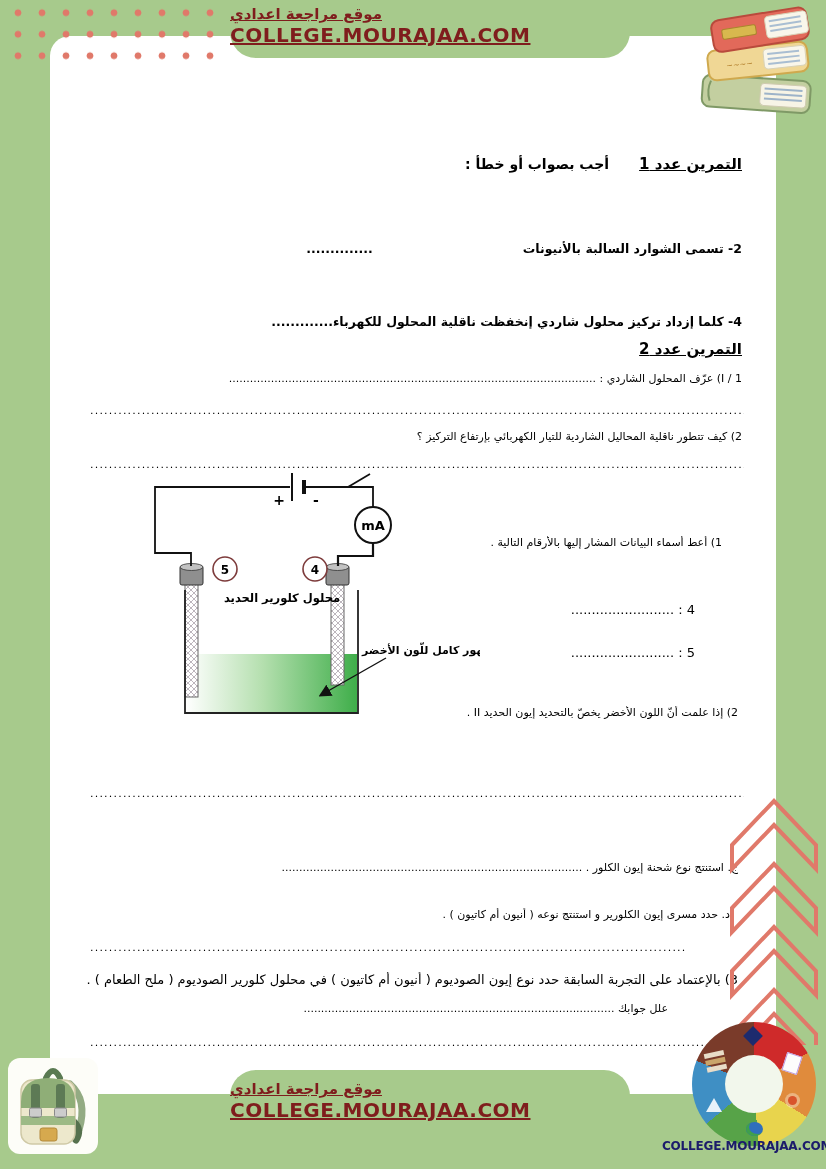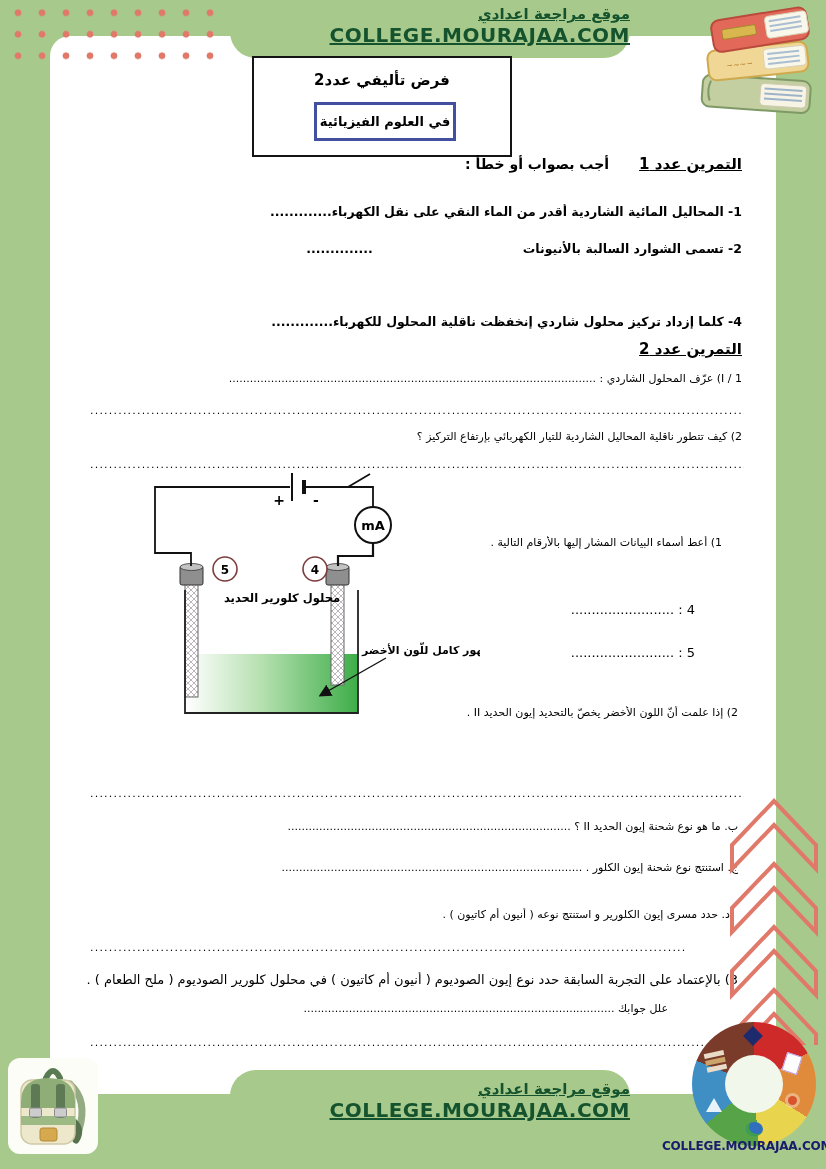--- a/index.html
+++ b/index.html
@@ -2,21 +2,21 @@
 <html><head>
 <meta charset="utf-8">
 <style>
   html,body{margin:0;padding:0;}
   .canvas{position:relative;width:826px;height:1169px;background:#a7ca8c;overflow:hidden;
           font-family:"DejaVu Sans",sans-serif;color:#000;}
   .paper{position:absolute;left:50px;top:36px;width:726px;height:1058px;background:#ffffff;border-radius:20px;}
   .dots-grid{position:absolute;left:2px;top:0;width:214px;height:64px;
       background-image:radial-gradient(circle,#e0796a 3px,rgba(0,0,0,0) 3.8px);
       background-size:24px 21.5px;background-position:4px 2px;}
-  .tab{position:absolute;left:230px;width:400px;background:#a7ca8c;color:#14532d;text-align:right;}
+  .tab{position:absolute;left:230px;width:400px;background:#a7ca8c;color:#7f1d1d;text-align:left;}
   .header-tab{top:0;height:58px;border-radius:0 0 26px 26px;}
   .footer-tab{top:1070px;height:72px;border-radius:26px 26px 0 0;}
   .tab .l1{font-size:15px;font-weight:bold;text-decoration:underline;padding-top:5px;}
   .tab .l2{font-size:20px;font-weight:bold;text-decoration:underline;letter-spacing:.5px;}
   .title-box{position:absolute;left:252px;top:56px;width:256px;height:97px;border:2.5px solid #141414;background:#fff;}
   .title-box .t1{margin-top:13px;text-align:center;font-weight:bold;font-size:15px;}
   .subject-box{position:absolute;left:60px;top:44px;width:136px;height:33px;border:3px solid #4350a0;
       display:flex;align-items:center;justify-content:center;font-size:13px;font-weight:bold;}
   .line{position:absolute;direction:rtl;text-align:right;white-space:nowrap;overflow:hidden;}
   .ex-head{font-size:15px;font-weight:bold;}
@@ -72,34 +72,25 @@
       </g>
       <g transform="rotate(-9 70 28)">
         <rect x="24" y="12" width="96" height="32" rx="8" fill="#e2695a" stroke="#b94a3c" stroke-width="2"></rect>
         <rect x="78" y="16" width="42" height="22" rx="4" fill="#f9f6ea" stroke="#d8d2b8"></rect>
         <path d="M82,21 H114 M82,26 H114 M82,31 H114" stroke="#a9bed2" stroke-width="2" fill="none"></path>
         <rect x="34" y="22" width="34" height="10" rx="2" fill="#d8b84e" stroke="#a9862c"></rect>
       </g>
     </svg>
   </div>
 
-  <div class="title-box">
-    <div class="t1">فرض تأليفي عدد2</div>
-    <div class="subject-box">
-      <span>في العلوم الفيزيائية</span>
-    </div>
-  </div>
 
   <div class="line ex-head" style="right:84px;top:155px">
     <span class="u">التمرين عدد 1</span><span class="p">أجب بصواب أو خطأ :</span>
   </div>
 
-  <div class="line item" style="right:84px;top:204px">
-    <span>1- المحاليل المائية الشاردية أقدر من الماء النقي على نقل الكهرباء</span><span>.............</span>
-  </div>
   <div class="line item" style="right:84px;top:241px">
     <span>2- تسمى الشوارد السالبة بالأنيونات</span><span class="gap">..............</span>
   </div>
   <div class="line item" style="right:84px;top:314px">
     <span>4- كلما إزداد تركيز محلول شاردي إنخفظت ناقلية المحلول للكهرباء</span><span>.............</span>
   </div>
 
   <div class="line ex-head" style="right:84px;top:340px">
     <span class="u">التمرين عدد 2</span>
   </div>
@@ -160,21 +151,20 @@
       <text x="175" y="101" text-anchor="middle" font-size="12" font-weight="bold">4</text>
 
       <text x="142" y="129" text-anchor="middle" font-size="11.5" font-weight="bold" direction="rtl">محلول كلورير الحديد</text>
       <text x="288" y="181" text-anchor="middle" font-size="11" font-weight="bold" direction="rtl">ظهور كامل للّون الأخضر</text>
       <line x1="246" y1="185" x2="181" y2="222" stroke="#111" stroke-width="1.4" marker-end="url(#arr)"></line>
     </svg>
   </div>
 
   <div class="line ser" style="right:88px;top:706px">2) إذا علمت أنّ اللون الأخضر يخصّ بالتحديد إيون الحديد II .</div>
   <div class="dotline" style="top:787px">........................................................................................................................................................................................................</div>
-  <div class="line ser" style="right:88px;left:88px;top:820px">ب. ما هو نوع شحنة إيون الحديد II ؟ .................................................................................</div>
   <div class="line ser" style="right:88px;left:88px;top:861px">ج. استنتج نوع شحنة إيون الكلور . ......................................................................................</div>
   <div class="line ser" style="right:96px;top:908px">د. حدد مسرى إيون الكلورير و استنتج نوعه ( أنيون أم كاتيون ) .</div>
   <div class="dotline" style="top:941px;right:140px">........................................................................................................................................................................................................</div>
   <div class="line ser" style="right:88px;left:86px;top:972px;font-size:13px">3) بالإعتماد على التجربة السابقة حدد نوع إيون الصوديوم ( أنيون أم كاتيون ) في محلول كلورير الصوديوم ( ملح الطعام ) .</div>
   <div class="line ser" style="right:158px;left:88px;top:1002px">علل جوابك .........................................................................................</div>
   <div class="dotline" style="top:1036px">........................................................................................................................................................................................................</div>
 
   <div class="svgbox" style="left:722px;top:783px;width:104px;height:262px">
     <svg width="104" height="262" viewBox="0 0 104 262">
       <g fill="none" stroke="#e0796a" stroke-width="4">

